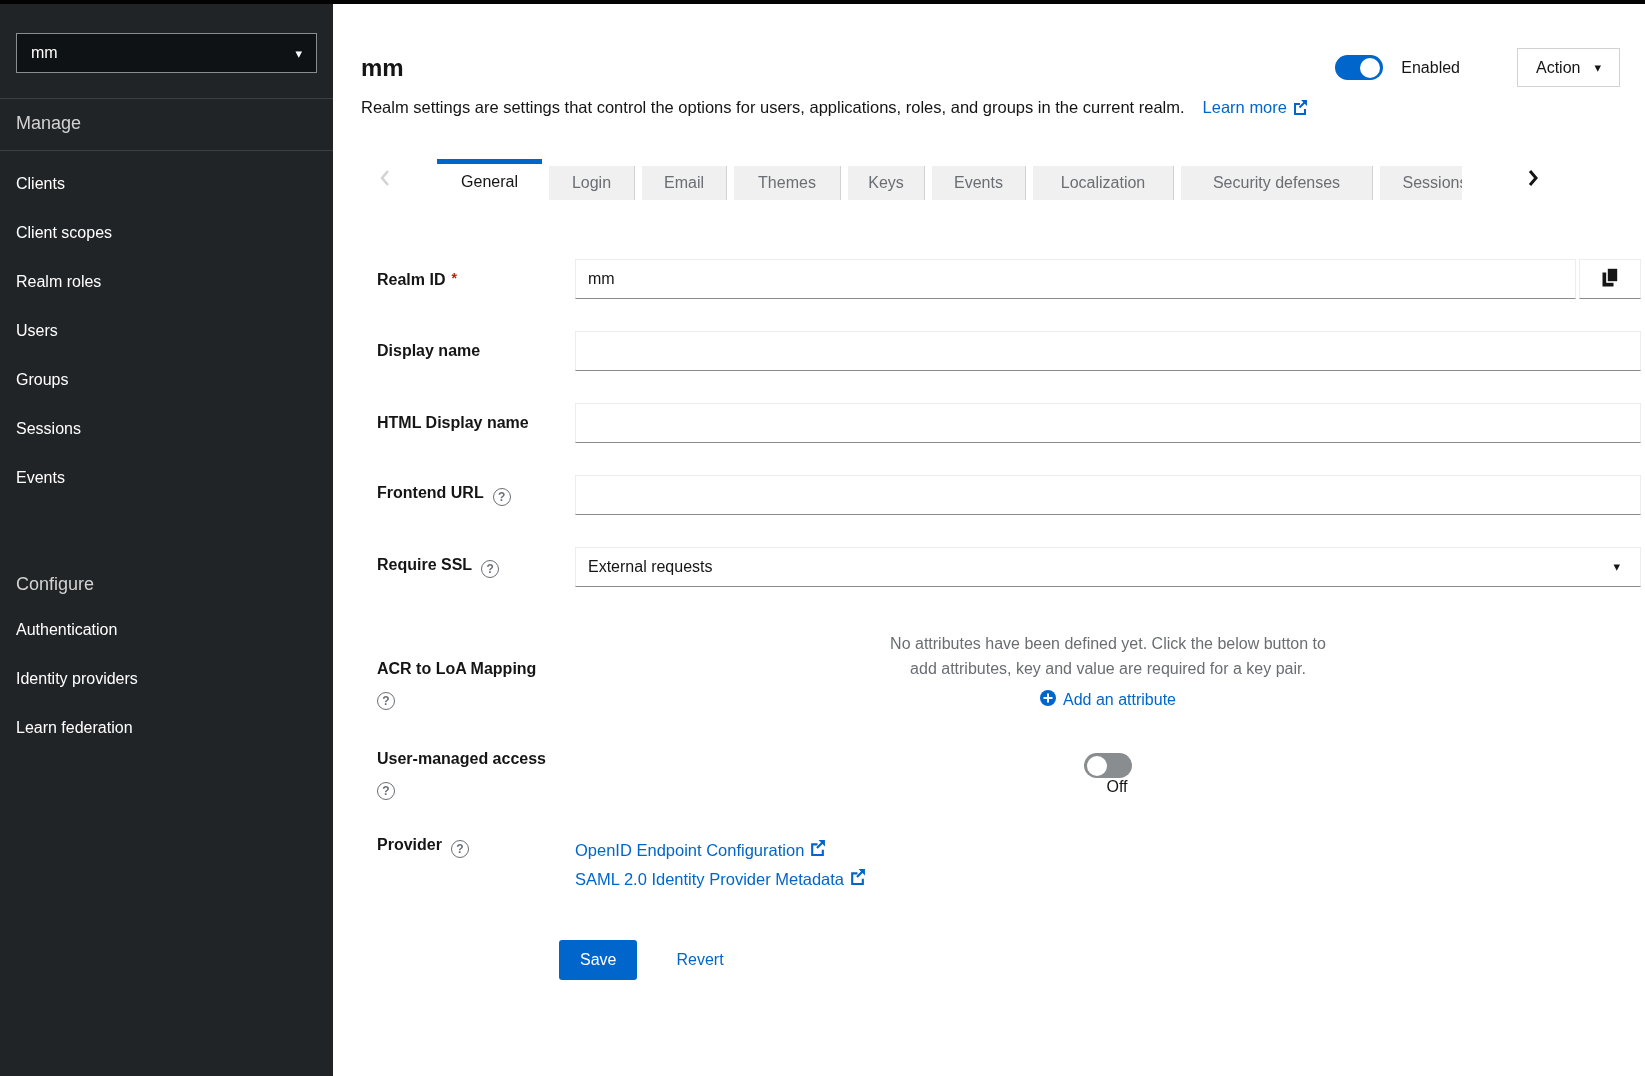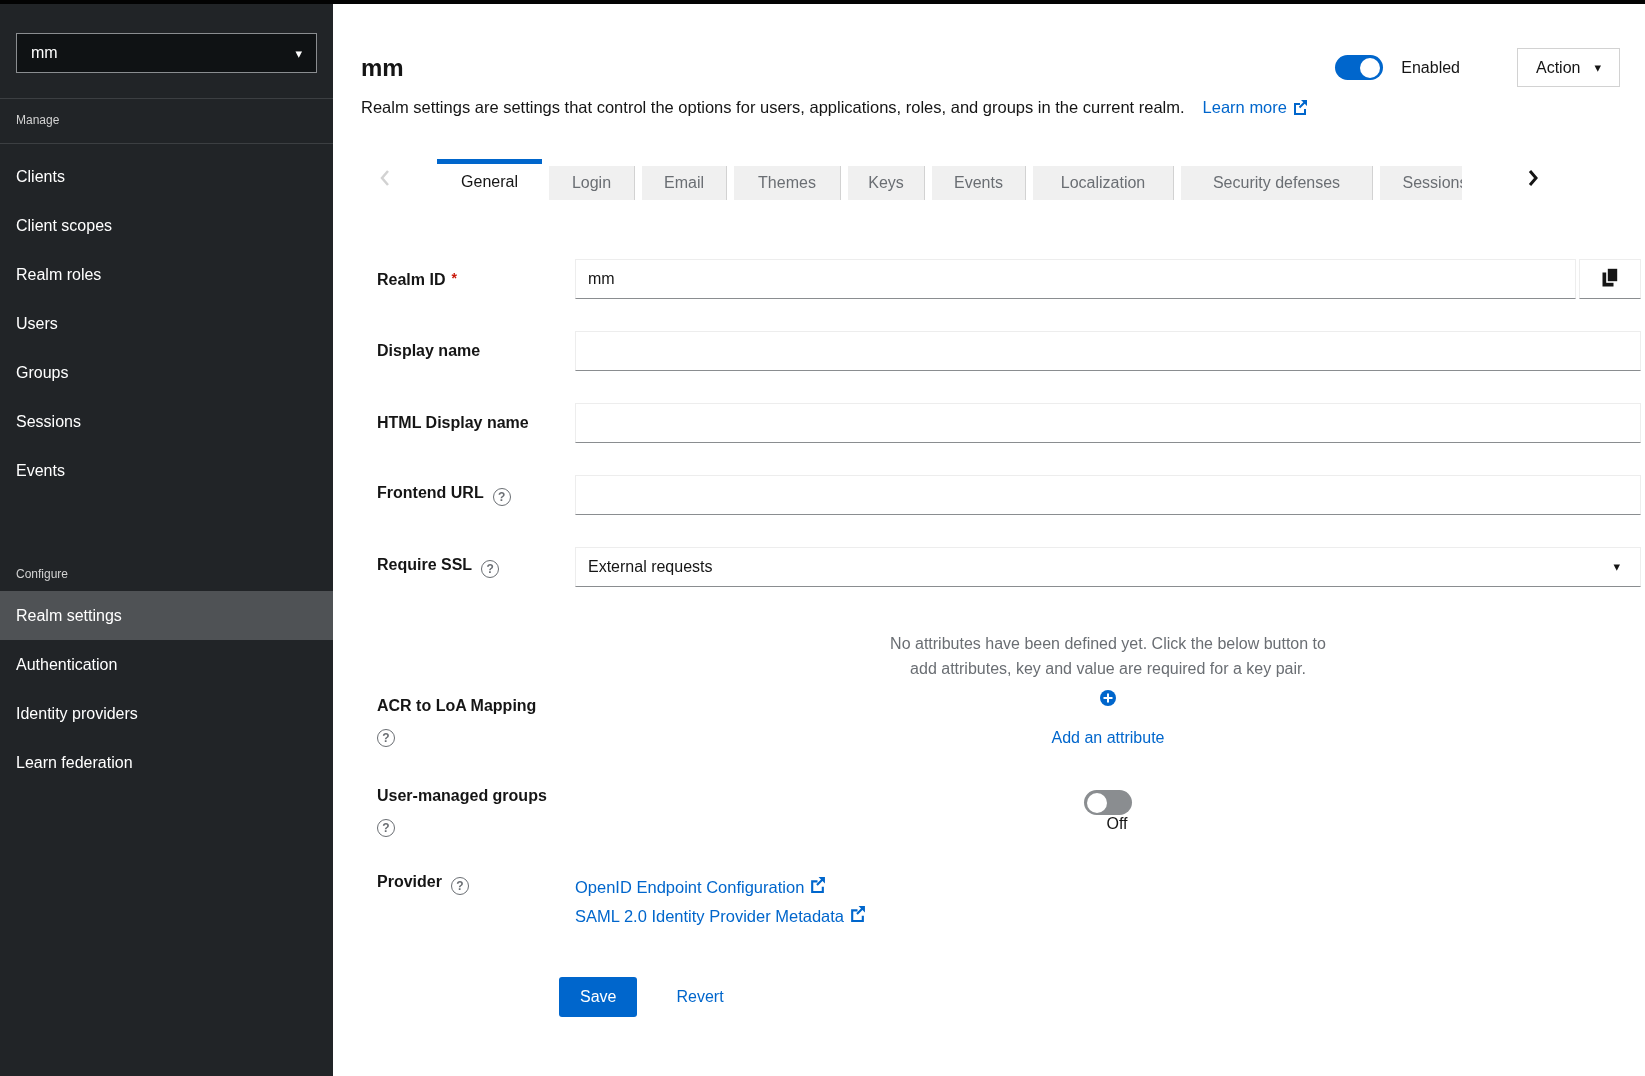--- a/index.html
+++ b/index.html
@@ -10,21 +10,21 @@
   .layout { display:flex; height:1072px; }
 
   
   .sidebar { width:333px; flex:none; background:#212427; height:100%; overflow:hidden; }
   .realm-select { margin:29px 16px 0 16px; height:40px; background:#0f1214; border:1px solid #8a8d90;
     display:flex; align-items:center; justify-content:space-between; padding:0 14px; color:#fff;
     font-size:16px; cursor:pointer; }
   .realm-select .caret { color:#fff; font-size:13px; }
   .nav-divider { height:1px; background:#3c3f42; margin-top:25px; }
   .nav-divider.tight { margin-top:0; }
-  .nav-section-title { padding:14px 16px 16px 16px; font-size:12px; color:#d2d2d2; }
+  .nav-section-title { padding:14px 16px 16px 16px; font-size:18px; color:#d2d2d2; }
   .nav-section-title.cfg { padding:64px 16px 10px 16px; }
   ul.nav-items { list-style:none; padding:8px 0; }
   ul.nav-items.cfg { padding:0 0 8px 0; }
   ul.nav-items li { height:49px; display:flex; align-items:center; padding:0 16px; font-size:16px;
     color:#ffffff; cursor:pointer; }
   ul.nav-items li.active { background:#4f5255; }
 
   
   .main { flex:1; background:#fff; min-width:0; }
   .header-row { display:flex; align-items:center; padding:44px 25px 0 28px; }
@@ -71,22 +71,22 @@
   .input-group { display:flex; }
   .input-group input.text-input { flex:1; }
   .copy-btn { width:62px; height:40px; margin-left:3px; flex:none; background:#fff; cursor:pointer;
     border:1px solid #ededed; border-bottom:1px solid #8a8d90; display:flex; align-items:center; justify-content:center; }
   .pf-select { position:relative; width:100%; height:40px; border:1px solid #ededed; border-bottom:1px solid #8a8d90;
     background:#fff; font-size:16px; color:#151515; display:flex; align-items:center; padding:0 40px 0 12px; cursor:pointer; }
   .pf-select .caret { position:absolute; right:20px; top:11px; font-size:13px; color:#151515; }
 
   .acr-label { padding-top:8px; }
   .empty-state { max-width:440px; margin:12px auto 0 auto; text-align:center; font-size:16px; line-height:25px; color:#6a6e73; }
-  .add-attr { display:flex; align-items:center; justify-content:center; gap:19px; margin-top:9px;
-    color:#0066cc; font-size:16px; cursor:pointer;flex-direction:column; }
+  .add-attr { display:flex; align-items:center; justify-content:center; gap:7px; margin-top:9px;
+    color:#0066cc; font-size:16px; cursor:pointer; }
 
   .uma-control { display:flex; align-items:center; padding-top:3px;flex-direction:column; }
   .uma-state { font-size:16px; color:#151515; margin-left:18px; }
 
   .endpoint-links { font-size:16.5px; line-height:29px; }
   .endpoint-links .link { display:inline-flex; align-items:center; }
 
   .actions { display:flex; align-items:center; margin-left:226px; padding-top:24px; }
   .save-btn { background:#0066cc; color:#fff; border:none; border-radius:3px; height:40px; padding:0 21px;
     font-family:"Liberation Sans",sans-serif; font-size:16px; cursor:pointer; }
@@ -111,21 +111,20 @@
         <li>Clients</li>
         <li>Client scopes</li>
         <li>Realm roles</li>
         <li>Users</li>
         <li>Groups</li>
         <li>Sessions</li>
         <li>Events</li>
       </ul>
       <div class="nav-section-title cfg">Configure</div>
       <ul class="nav-items cfg">
-        <li class="active">Realm settings</li>
         <li>Authentication</li>
         <li>Identity providers</li>
         <li>Learn federation</li>
       </ul>
     </nav>
 
     <main class="main">
 
       <div class="header-row">
         <h1 class="page-title">mm</h1>
@@ -237,21 +236,21 @@
                     <rect x="7" y="3.5" width="2" height="9" fill="#fff"></rect>
                     <rect x="3.5" y="7" width="9" height="2" fill="#fff"></rect>
                   </svg></span>
               <span>Add an attribute</span>
             </div>
           </div>
         </div>
 
         <div class="frow" style="margin-bottom:36px;">
           <div class="flabel">
-            <div>User-managed groups</div>
+            <div>User-managed access</div>
             <span class="help-icon help-below">?</span>
           </div>
           <div class="fcontrol uma-control">
             <div class="switch off">
                 <div class="knob"></div>
               </div>
             <span class="uma-state">Off</span>
           </div>
         </div>
 

